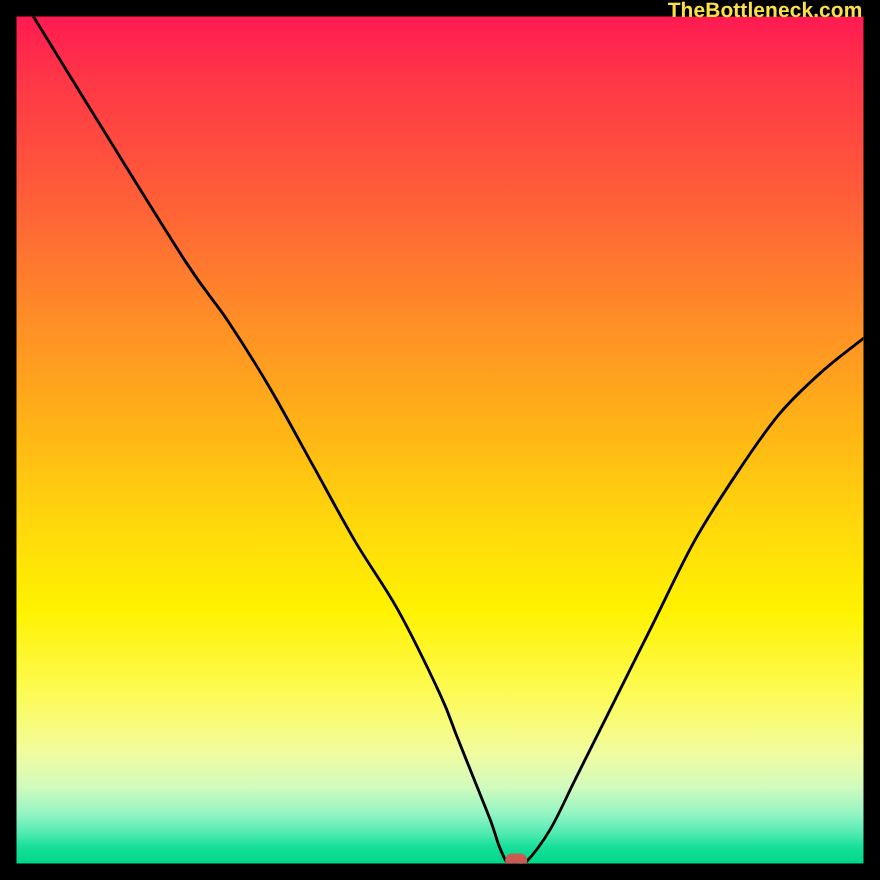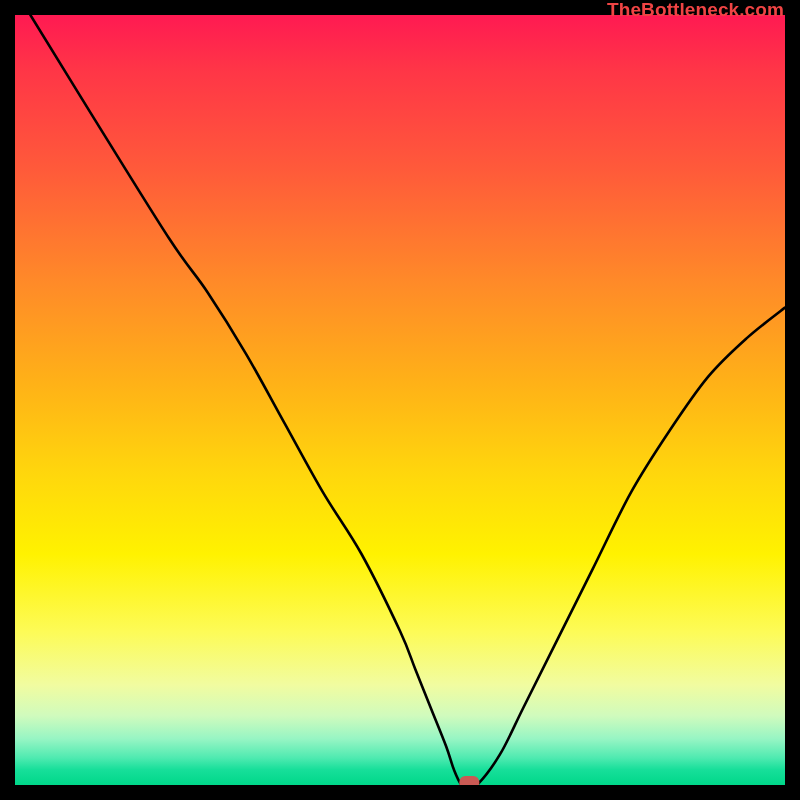--- a/index.html
+++ b/index.html
@@ -43,21 +43,21 @@
       #00d789 100%
     );
   }
   .watermark {
     position: absolute;
     top: -1px;
     right: 16px;
     font-family: Arial, Helvetica, sans-serif;
     font-size: 19px;
     font-weight: 600;
-    color: #ef4444;
+    color: #fde047;
     letter-spacing: 0.1px;
     user-select: none;
   }
   svg {
     position: absolute;
     left: 0;
     top: 0;
   }
 </style>
 </head>

